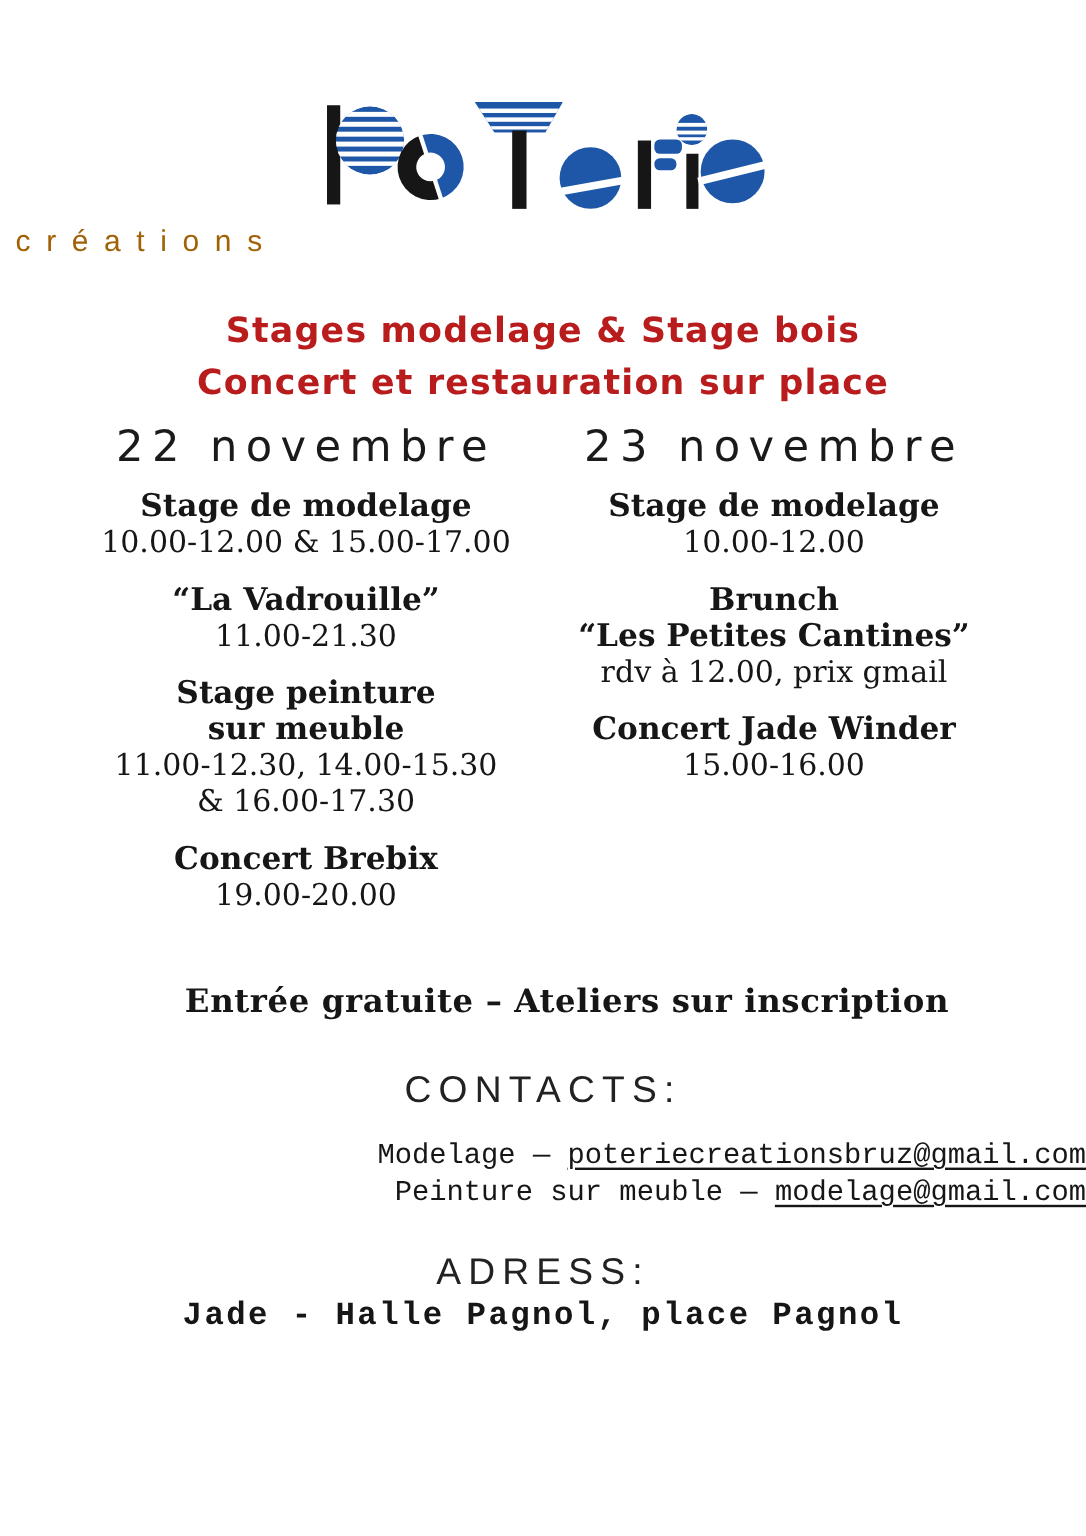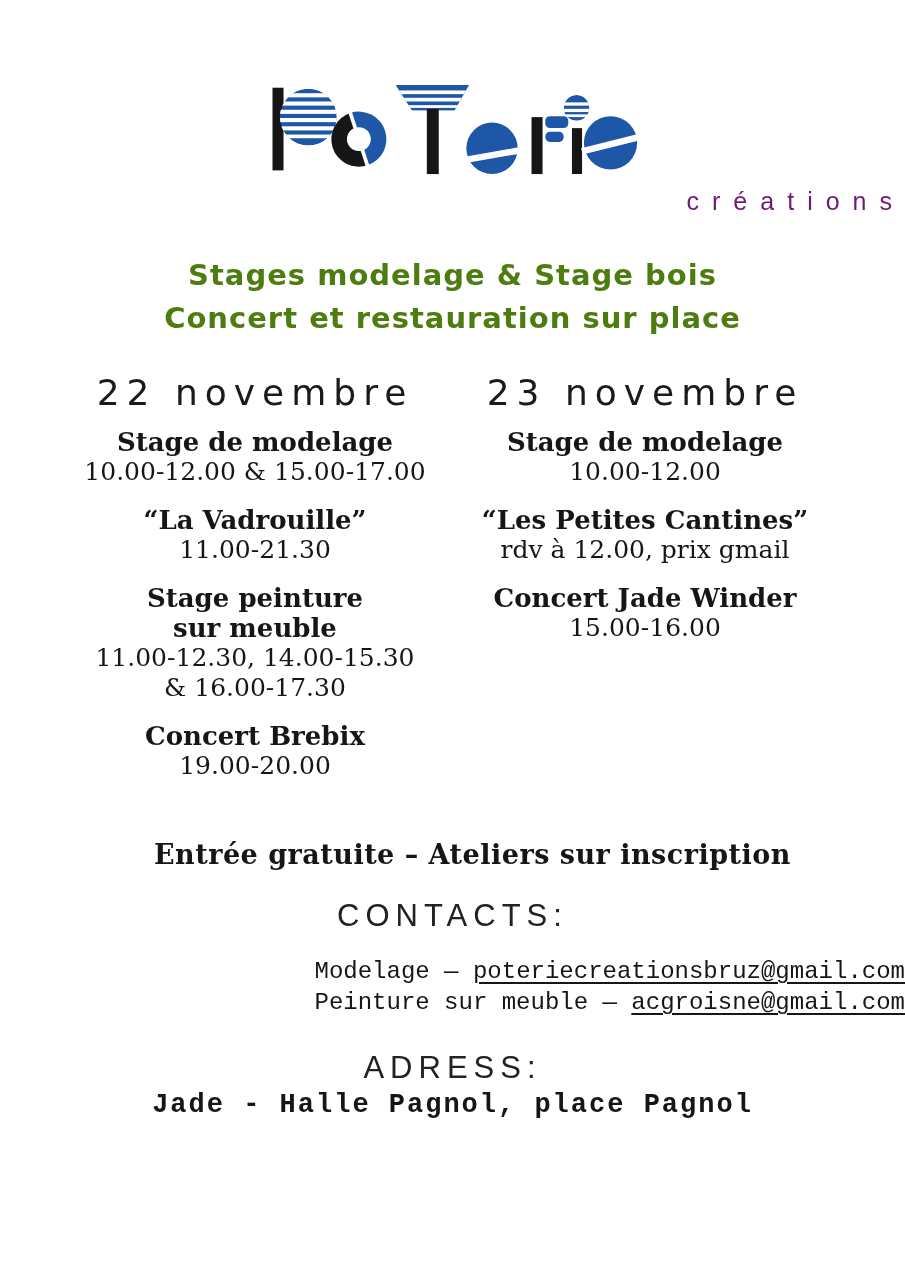--- a/index.html
+++ b/index.html
@@ -6,41 +6,41 @@
   * { margin:0; padding:0; box-sizing:border-box; }
   html,body { width:905px; height:1280px; background:#ffffff; overflow:hidden; }
   body { color:var(--ink); }
 
   .sans  { font-family:"DejaVu Sans","Liberation Sans",sans-serif; }
   .lsans { font-family:"Liberation Sans","DejaVu Sans",sans-serif; }
   .serif { font-family:"DejaVu Serif","Liberation Serif",serif; }
   .mono  { font-family:"Liberation Mono","DejaVu Sans Mono",monospace; }
 
   .logo-wrap { margin-top:82px; display:flex; justify-content:center; }
-  .logo-sub  { margin-top:10px; text-align:right; font-size:25px; letter-spacing:13px;
-               color:#701a75; padding-left:13px; }
+  .logo-sub  { margin-top:10px; text-align:left; font-size:25px; letter-spacing:13px;
+               color:#a16207; padding-left:13px; }
 
   .subtitle { margin-top:38px; text-align:center; font-size:29px; line-height:43px;
-              font-weight:600; letter-spacing:1px; color:#4d7c0f; }
+              font-weight:600; letter-spacing:1px; color:#b91c1c; }
 
-  .schedule { margin-top:32px; margin-left:55px; display:grid;
+  .schedule { margin-top:12px; margin-left:55px; display:grid;
               grid-template-columns:400px 380px; }
   .day-col  { text-align:center; }
   .date-heading { font-size:36px; letter-spacing:7px; font-weight:400;
                   color:#1a1a1a; margin-bottom:14px; }
   .event { margin-bottom:18px; }
   .event-title { font-size:26px; line-height:30px; font-weight:bold; }
   .event-time  { font-size:25px; line-height:30px; font-weight:normal; }
 
   .notice { margin-top:40px; text-align:center; font-size:27px; font-weight:bold;
             letter-spacing:0.5px;margin-left:40px; }
 
   .section-heading { text-align:center; font-size:31px; letter-spacing:6px;
                      font-weight:400; color:#222; }
-  .contacts-heading { margin-top:28px; }
+  .contacts-heading { margin-top:40px; }
   .contact-lines { margin-top:22px; text-align:right; font-size:24px; line-height:31px; }
   .contact-line a { color:inherit; text-decoration:underline; text-underline-offset:4px;
                     text-decoration-thickness:2px; }
 
   .address-heading { margin-top:32px; }
   .address-value { margin-top:4px; text-align:center; font-size:27px; font-weight:bold;
                    letter-spacing:2px; }
 </style>
 </head>
 <body>
@@ -140,40 +140,41 @@
 
     <div class="day-col">
       <div class="date-heading sans">23 novembre</div>
 
       <div class="event serif">
         <div class="event-title">Stage de modelage</div>
         <div class="event-time">10.00-12.00</div>
       </div>
 
       <div class="event serif">
+        <div class="event-title">Brunch</div>
         <div class="event-title">“Les Petites Cantines”</div>
         <div class="event-time">rdv à 12.00, prix gmail</div>
       </div>
 
       <div class="event serif">
         <div class="event-title">Concert Jade Winder</div>
         <div class="event-time">15.00-16.00</div>
       </div>
     </div>
   </div>
 
   <div class="notice serif">Entrée gratuite – Ateliers sur inscription</div>
 
   <div class="section-heading contacts-heading lsans">CONTACTS:</div>
 
   <div class="contact-lines mono">
     <div class="contact-line">
       <span>Modelage — </span><a href="#">poteriecreationsbruz@gmail.com</a>
     </div>
     <div class="contact-line">
-      <span>Peinture sur meuble — </span><a href="#">acgroisne@gmail.com</a>
+      <span>Peinture sur meuble — </span><a href="#">modelage@gmail.com</a>
     </div>
   </div>
 
   <div class="section-heading address-heading lsans">ADRESS:</div>
   <div class="address-value mono">Jade - Halle Pagnol, place Pagnol</div>
 
 </div>
 
 </body></html>

